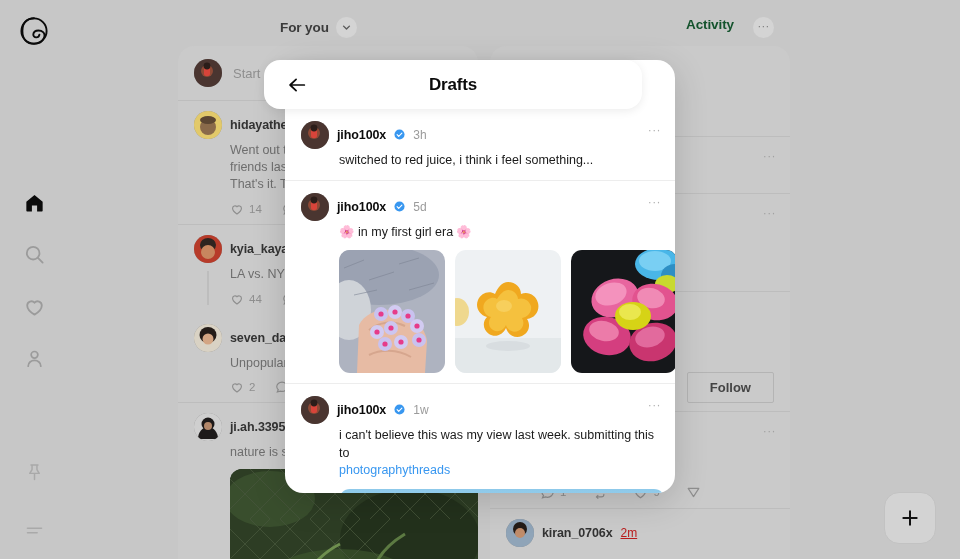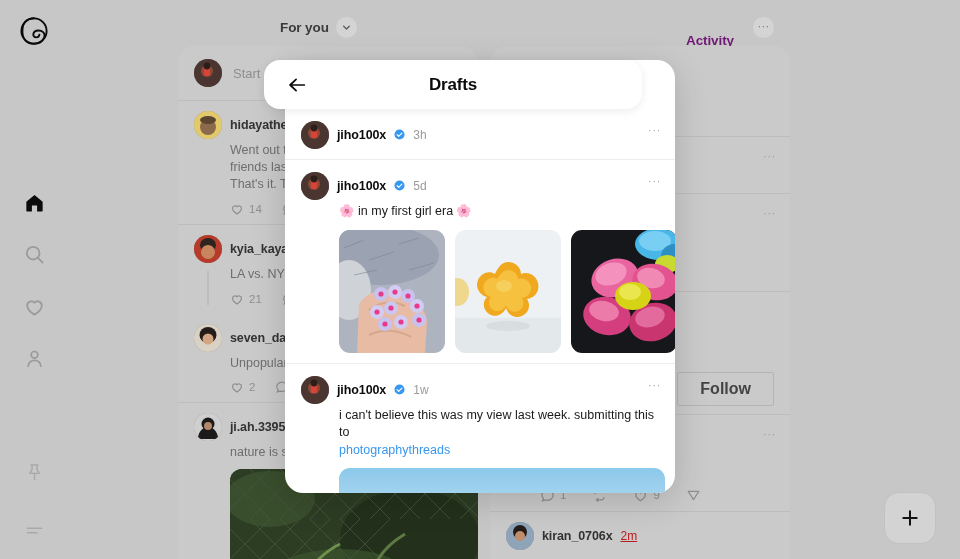--- a/index.html
+++ b/index.html
@@ -40,21 +40,21 @@
   .hdr-left .t { font-size: 13.5px; font-weight: 700; color: #3b3b3b; letter-spacing: -0.1px; }
   .chev {
     width: 21px; height: 21px; border-radius: 50%;
     background: #d4d4d4; display: flex; align-items: center; justify-content: center;
     cursor: pointer;
   }
   .hdr-right {
     position: absolute; left: 560px; top: 17px; width: 300px;
     display: flex; align-items: center; justify-content: center; gap: 0;
   }
-  .hdr-right .t { font-size: 13.5px; font-weight: 700; color: #701a75; letter-spacing: -0.1px; margin-top: 16px; }
+  .hdr-right .t { font-size: 13.5px; font-weight: 700; color: #14532d; letter-spacing: -0.1px; }
   .dots-btn {
     position: absolute; left: 753px; top: 17px;
     width: 21px; height: 21px; border-radius: 50%;
     background: #d4d4d4; color: #7a7a7a;
     font-size: 11px; line-height: 19px; text-align: center; letter-spacing: 0.4px;
     cursor: pointer;
   }
 
   
   .col-feed {
@@ -87,21 +87,21 @@
 
   .actions { display: flex; align-items: center; gap: 20px; margin-top: 9px; }
   .act { display: flex; align-items: center; gap: 5px; color: #8f8f8f; font-size: 11.5px; cursor: pointer; justify-content: space-between; }
 
   .thread-line {
     position: absolute; left: 29px; width: 1.5px; background: #bdbdbd;
   }
 
   .follow-btn {
     border: 1px solid #b4b4b4; border-radius: 2px;
-    padding: 7px 22px; font-size: 16px; font-weight: 700; color: #444;
+    padding: 7px 22px; font-size: 13px; font-weight: 700; color: #444;
     background: transparent; cursor: pointer;
   }
 
   .dots-sm {
     position: absolute; right: 14px; top: 12px;
     color: #a2a2a2; font-size: 12px; letter-spacing: 0.4px; cursor: pointer;
   }
   .modal {
     position: absolute; left: 285px; top: 60px;
     width: 390px; height: 433px;
@@ -275,21 +275,21 @@
           </svg>
         </span>
         <span class="uname">kyia_kayaks</span>
       </div>
       <div class="ptext" style="margin-left:36px">LA vs. NYC: V</div>
       <div class="actions" style="margin-left:36px">
         <span class="act">
           <svg width="14" height="14" viewBox="0 0 24 24">
               <path d="M12 20.5s-7.6-4.6-7.6-9.6a4.3 4.3 0 0 1 7.6-2.8 4.3 4.3 0 0 1 7.6 2.8c0 5-7.6 9.6-7.6 9.6z" fill="none" stroke="#8f8f8f" stroke-width="2"></path>
             </svg>
-          <span>21</span>
+          <span>44</span>
         </span>
         <span class="act">
           <svg width="14" height="14" viewBox="0 0 24 24">
               <path d="M21 11.6c0 4.4-4 8-9 8-1.1 0-2.2-.2-3.1-.5L4 20.5l1.6-3.8A7.6 7.6 0 0 1 3 11.6c0-4.4 4-8 9-8s9 3.6 9 8z" fill="none" stroke="#8f8f8f" stroke-width="2"></path>
             </svg>
           <span>2</span>
         </span>
       </div>
     </div>
 
@@ -478,20 +478,21 @@
           </span>
           <span class="d-name">jiho100x</span>
           <span>
             <svg width="11" height="11" viewBox="0 0 24 24">
               <circle cx="12" cy="12" r="11" fill="#3897f0"></circle>
               <path d="M6.8 12.4 10.3 16l6.9-7" fill="none" stroke="#fff" stroke-width="2.4" stroke-linecap="round" stroke-linejoin="round"></path>
             </svg>
           </span>
           <span class="d-time">3h</span>
         </div>
+        <div class="d-text">switched to red juice, i think i feel something...</div>
       </div>
       <div class="d-sep"></div>
 
       <div class="draft">
         <div class="dots-sm">···</div>
         <div class="draft-head">
           <span class="av av28">
             <svg width="28" height="28" viewBox="0 0 28 28">
               <rect width="28" height="28" fill="#4a3530"></rect>
               <circle cx="13" cy="12" r="6" fill="#8f4a36"></circle>

